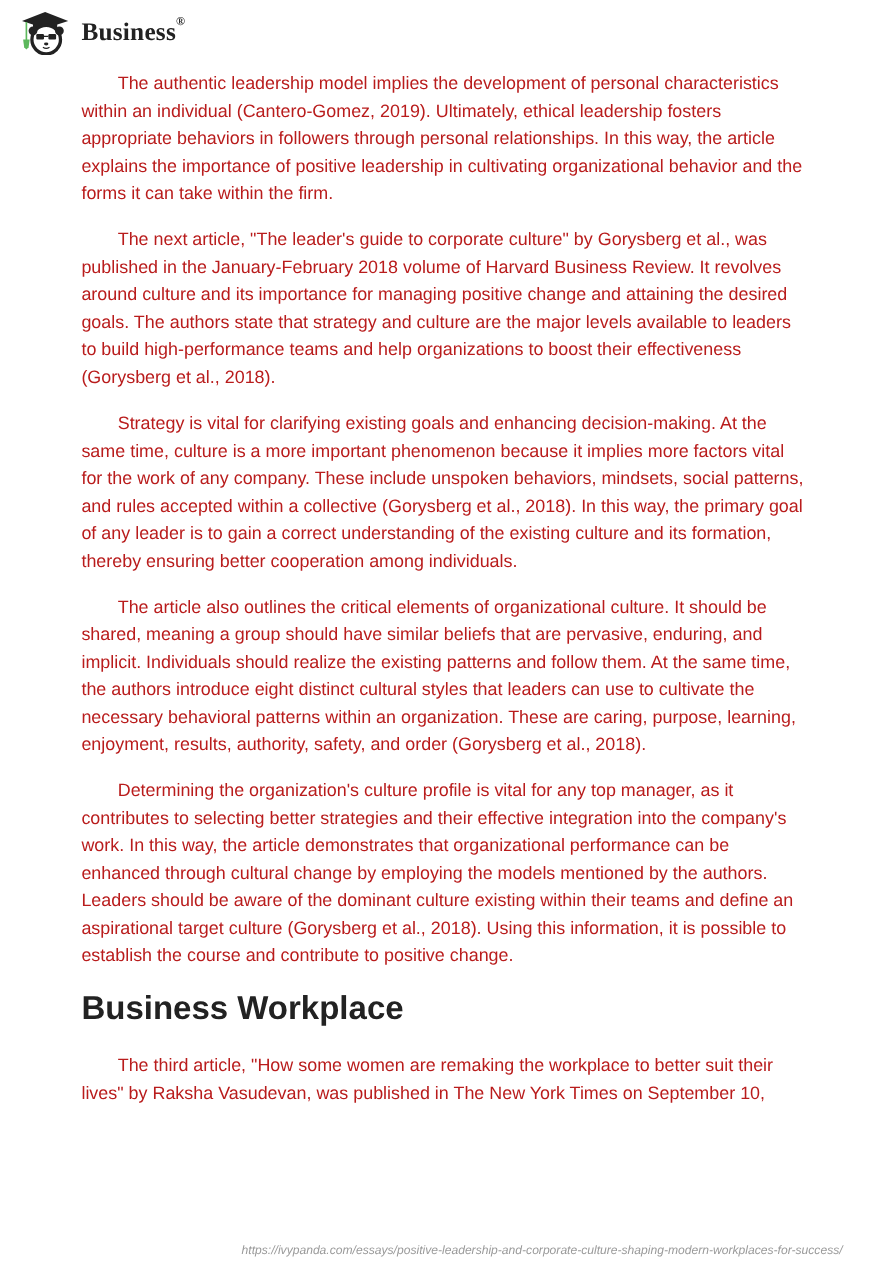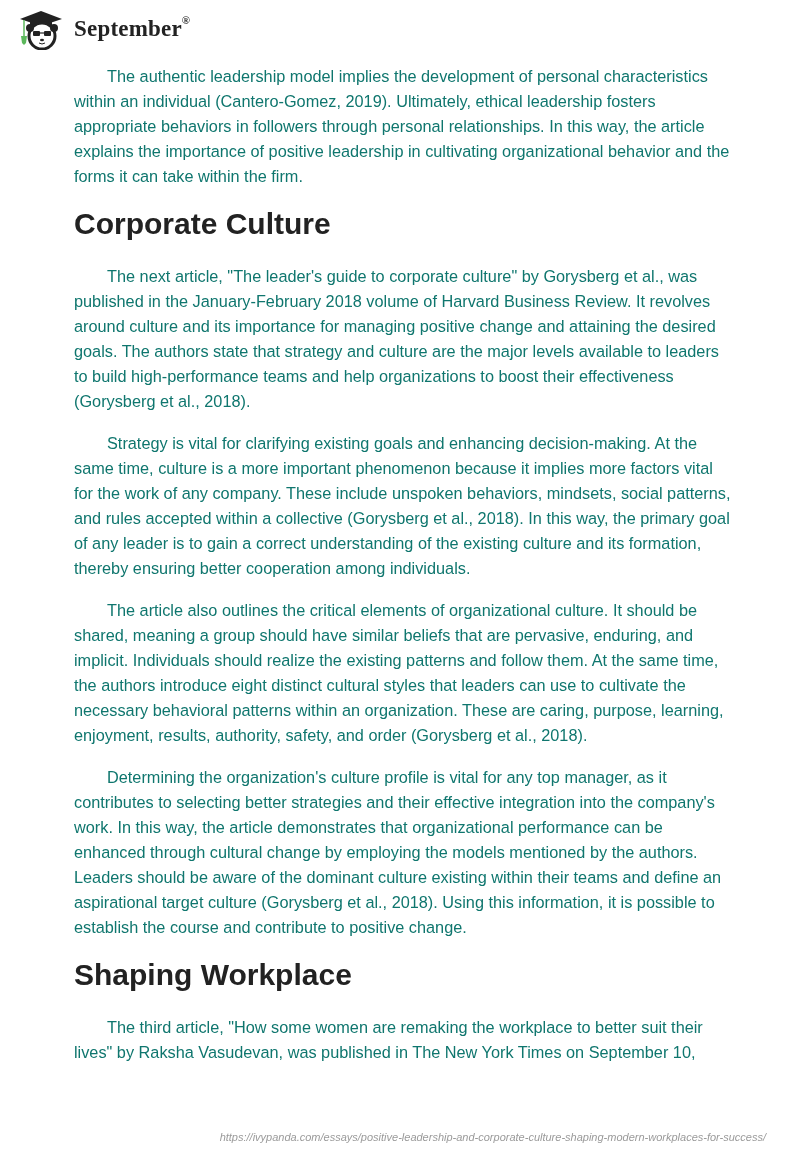--- a/index.html
+++ b/index.html
@@ -4,21 +4,21 @@
 <style>
   html, body { margin: 0; padding: 0; background: #ffffff; }
   body { width: 800px; height: 1160px; position: relative; overflow: hidden; font-family: "Liberation Sans", sans-serif; color: #222222; }
   .header { position: absolute; top: 0; left: 0; width: 800px; height: 56px; }
   .logo { position: absolute; left: 16px; top: 8px; display: flex; align-items: center; }
   .logo svg { display: block; }
   .logo-text { font-family: "Liberation Serif", serif; font-weight: bold; font-size: 23px; color: #222; margin-left: 8px; letter-spacing: 0.2px; }
   .logo-text sup { font-size: 11px; vertical-align: top; position: relative; top: -2px; }
   .doc-title { position: absolute; right: 33px; top: 15px; font-size: 13px; color: #7a7a7a; white-space: nowrap; }
   .content { position: absolute; left: 74px; top: 64px; width: 660px; }
-  p { margin: 0 0 17px 0; font-size: 16.3px; line-height: 25px; text-indent: 33px; color: #0f766e; }
+  p { margin: 0 0 17px 0; font-size: 16.3px; line-height: 25px; text-indent: 33px; color: #b91c1c; }
   h2 { font-size: 30px; font-weight: bold; margin: 17px 0 22px 0; line-height: 36px; color: #222; }
   .footer-url { position: absolute; right: 34px; top: 1131px; font-size: 11px; color: #9a9a9a; white-space: nowrap; font-style: italic; }
 </style>
 </head>
 <body>
 
 <div class="header">
   <div class="logo">
     <svg width="50" height="42" viewBox="0 0 50 42">
 
@@ -32,30 +32,29 @@
       <circle cx="14" cy="20" r="4" fill="#222"></circle>
       <circle cx="38" cy="20" r="4" fill="#222"></circle>
 
       <rect x="17" y="23" width="7" height="5" rx="1" fill="#222"></rect>
       <rect x="28" y="23" width="7" height="5" rx="1" fill="#222"></rect>
       <line x1="24" y1="25" x2="28" y2="25" stroke="#222" stroke-width="1.2"></line>
 
       <ellipse cx="26" cy="32" rx="2" ry="1.3" fill="#222"></ellipse>
       <path d="M23,35 Q26,37 29,35" stroke="#222" stroke-width="1" fill="none"></path>
     </svg>
-    <span class="logo-text"><span>September</span><sup>®</sup></span>
+    <span class="logo-text"><span>Business</span><sup>®</sup></span>
   </div>
 </div>
 
 <div class="content">
   <p>The authentic leadership model implies the development of personal characteristics within an individual (Cantero-Gomez, 2019). Ultimately, ethical leadership fosters appropriate behaviors in followers through personal relationships. In this way, the article explains the importance of positive leadership in cultivating organizational behavior and the forms it can take within the firm.</p>
 
-  <h2>Corporate Culture</h2>
   <p>The next article, "The leader's guide to corporate culture" by Gorysberg et al., was published in the January-February 2018 volume of Harvard Business Review. It revolves around culture and its importance for managing positive change and attaining the desired goals. The authors state that strategy and culture are the major levels available to leaders to build high-performance teams and help organizations to boost their effectiveness (Gorysberg et al., 2018).</p>
   <p>Strategy is vital for clarifying existing goals and enhancing decision-making. At the same time, culture is a more important phenomenon because it implies more factors vital for the work of any company. These include unspoken behaviors, mindsets, social patterns, and rules accepted within a collective (Gorysberg et al., 2018). In this way, the primary goal of any leader is to gain a correct understanding of the existing culture and its formation, thereby ensuring better cooperation among individuals.</p>
   <p>The article also outlines the critical elements of organizational culture. It should be shared, meaning a group should have similar beliefs that are pervasive, enduring, and implicit. Individuals should realize the existing patterns and follow them. At the same time, the authors introduce eight distinct cultural styles that leaders can use to cultivate the necessary behavioral patterns within an organization. These are caring, purpose, learning, enjoyment, results, authority, safety, and order (Gorysberg et al., 2018).</p>
   <p>Determining the organization's culture profile is vital for any top manager, as it contributes to selecting better strategies and their effective integration into the company's work. In this way, the article demonstrates that organizational performance can be enhanced through cultural change by employing the models mentioned by the authors. Leaders should be aware of the dominant culture existing within their teams and define an aspirational target culture (Gorysberg et al., 2018). Using this information, it is possible to establish the course and contribute to positive change.</p>
 
-  <h2>Shaping Workplace</h2>
+  <h2>Business Workplace</h2>
   <p>The third article, "How some women are remaking the workplace to better suit their lives" by Raksha Vasudevan, was published in The New York Times on September 10,</p>
 </div>
 
 <div class="footer-url">https://ivypanda.com/essays/positive-leadership-and-corporate-culture-shaping-modern-workplaces-for-success/</div>
 
 </body></html>

